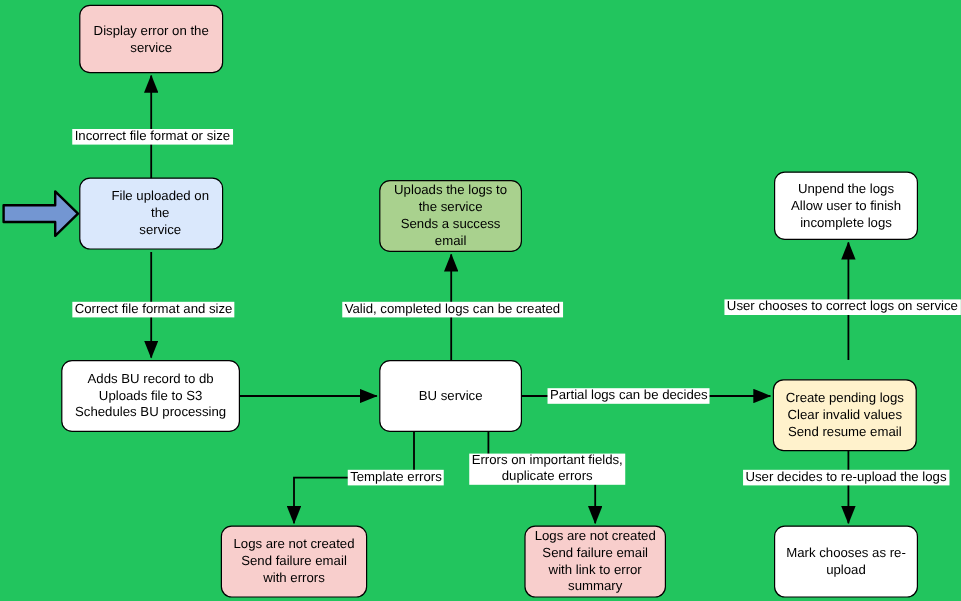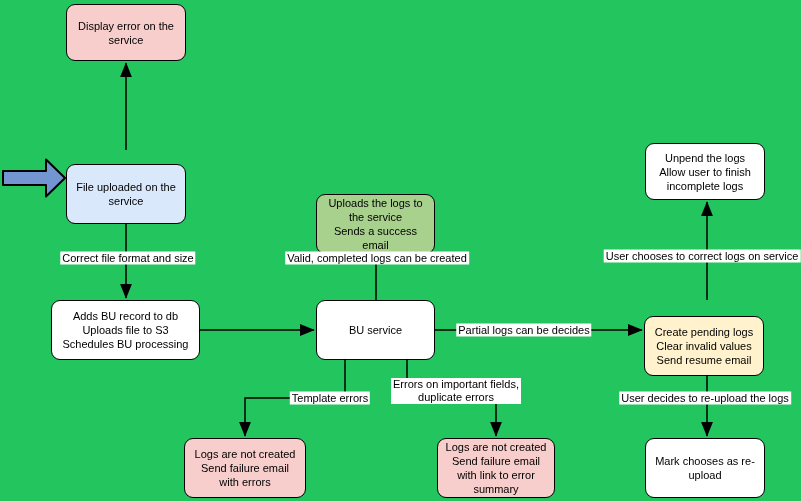--- a/index.html
+++ b/index.html
@@ -19,21 +19,21 @@
     border:1.5px solid #000;
     border-radius:9px;
     background:#fff;
     font-size:11px;line-height:14px;color:#000;
     white-space:pre-line;
     padding:1px 2px;
     z-index:2;
   }
   .node.pink{background:var(--pink_fill,#f8cecc);}
   .node.blue{background:var(--blue_fill,#dae8fc);}
-  .node.green{background:var(--green_fill,#a9d18e);margin-top:44px;}
+  .node.green{background:var(--green_fill,#a9d18e);}
   .node.yellow{background:var(--yellow_fill,#fff2cc);}
   .elabel{
     position:absolute;
     transform:translate(-50%,-50%);
     background:#fff;
     font-size:11px;line-height:13px;color:#000;
     white-space:nowrap;
     padding:0 2px;
     text-align:center;
     z-index:3;
@@ -61,21 +61,21 @@
     <path class="edge" d="M345,360 L345,398 L245,398 L245,436" marker-end="url(#ah)"></path>
     <path class="edge" d="M407,360 L407,398 L496,398 L496,436" marker-end="url(#ah)"></path>
     <path class="edge" d="M707,300 L707,202" marker-end="url(#ah)"></path>
     <path class="edge" d="M707,360 L707,436" marker-end="url(#ah)"></path>
     <polygon class="blockarrow" points="3,171 46,171 46,159.5 65,178 46,196.5 46,185 3,185"></polygon>
   </svg>
 
   <div class="node pink" style="left:66px;top:4px;width:120px;height:57px;">Display error on the
 service</div>
 
-  <div class="node blue" style="left:66px;top:164px;width:120px;height:60px;">File uploaded on the
+  <div class="node blue" style="left:66px;top:148px;width:120px;height:60px;padding-left:17px;">File uploaded on the
 service</div>
 
   <div class="node" style="left:51px;top:300px;width:149px;height:60px;">Adds BU record to db
 Uploads file to S3
 Schedules BU processing</div>
 
   <div class="node" style="left:316px;top:300px;width:119px;height:60px;">BU service</div>
 
   <div class="node green" style="left:316px;top:150px;width:119px;height:60px;">Uploads the logs to
 the service
@@ -94,20 +94,21 @@
 
   <div class="node pink" style="left:184px;top:438px;width:122px;height:60px;">Logs are not created
 Send failure email
 with errors</div>
 
   <div class="node pink" style="left:437px;top:438px;width:118px;height:60px;">Logs are not created
 Send failure email
 with link to error
 summary</div>
 
+  <div class="elabel" style="left:127px;top:114px;">Incorrect file format or size</div>
 
   <div class="elabel" style="left:128px;top:258px;">Correct file format and size</div>
 
   <div class="elabel" style="left:377px;top:258px;">Valid, completed logs can be created</div>
 
   <div class="elabel" style="left:524px;top:330px;">Partial logs can be decides</div>
 
   <div class="elabel" style="left:330px;top:398px;">Template errors</div>
 
   <div class="elabel wrap" style="left:456px;top:391px;">Errors on important fields,

